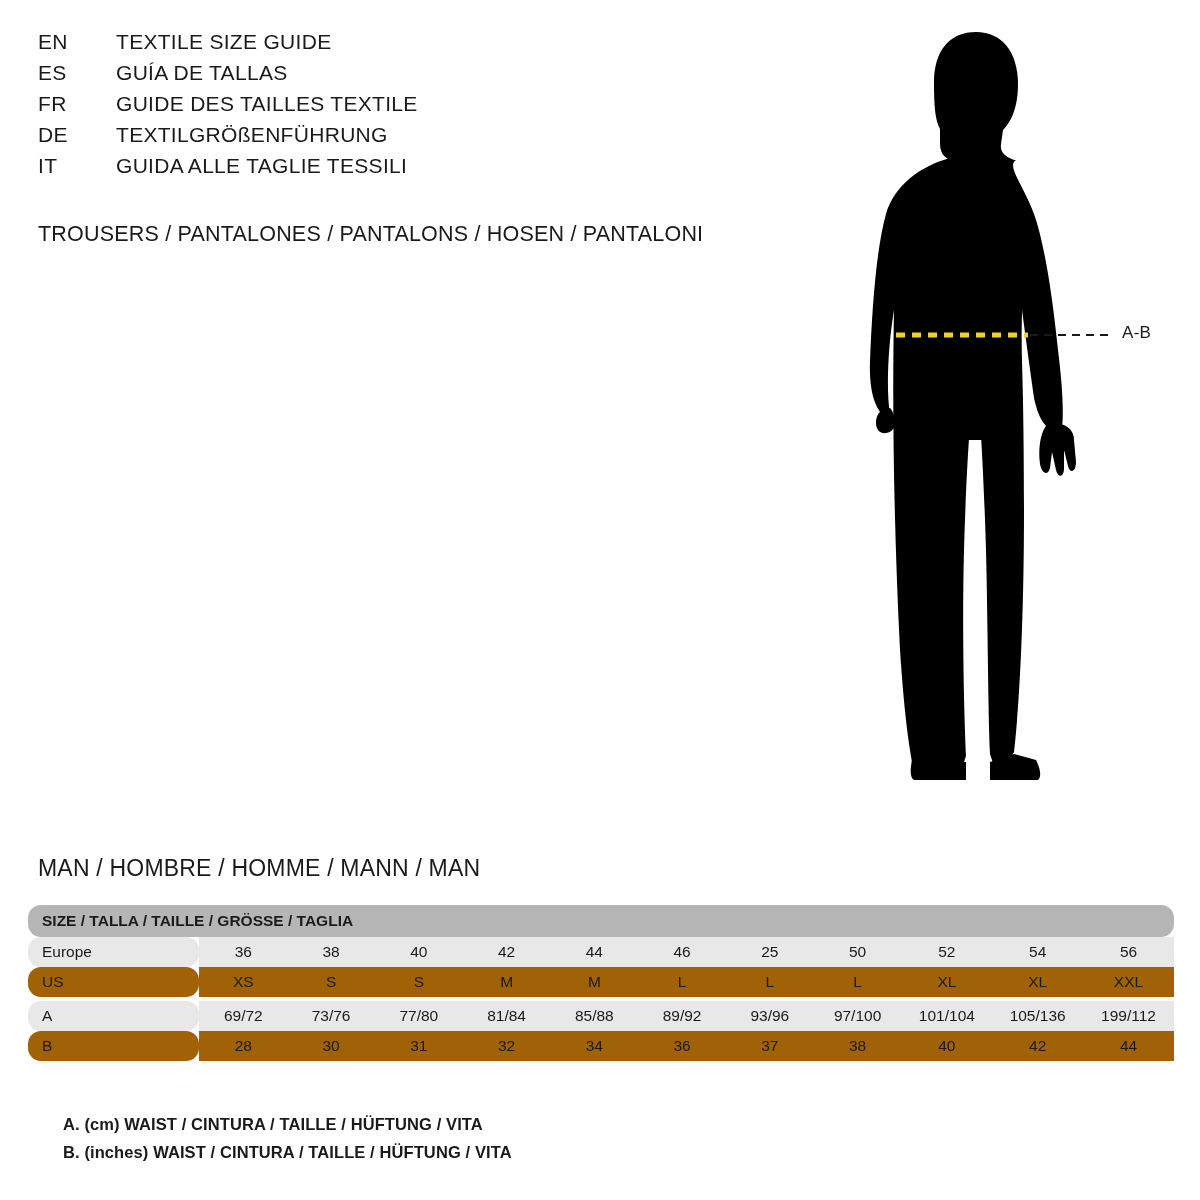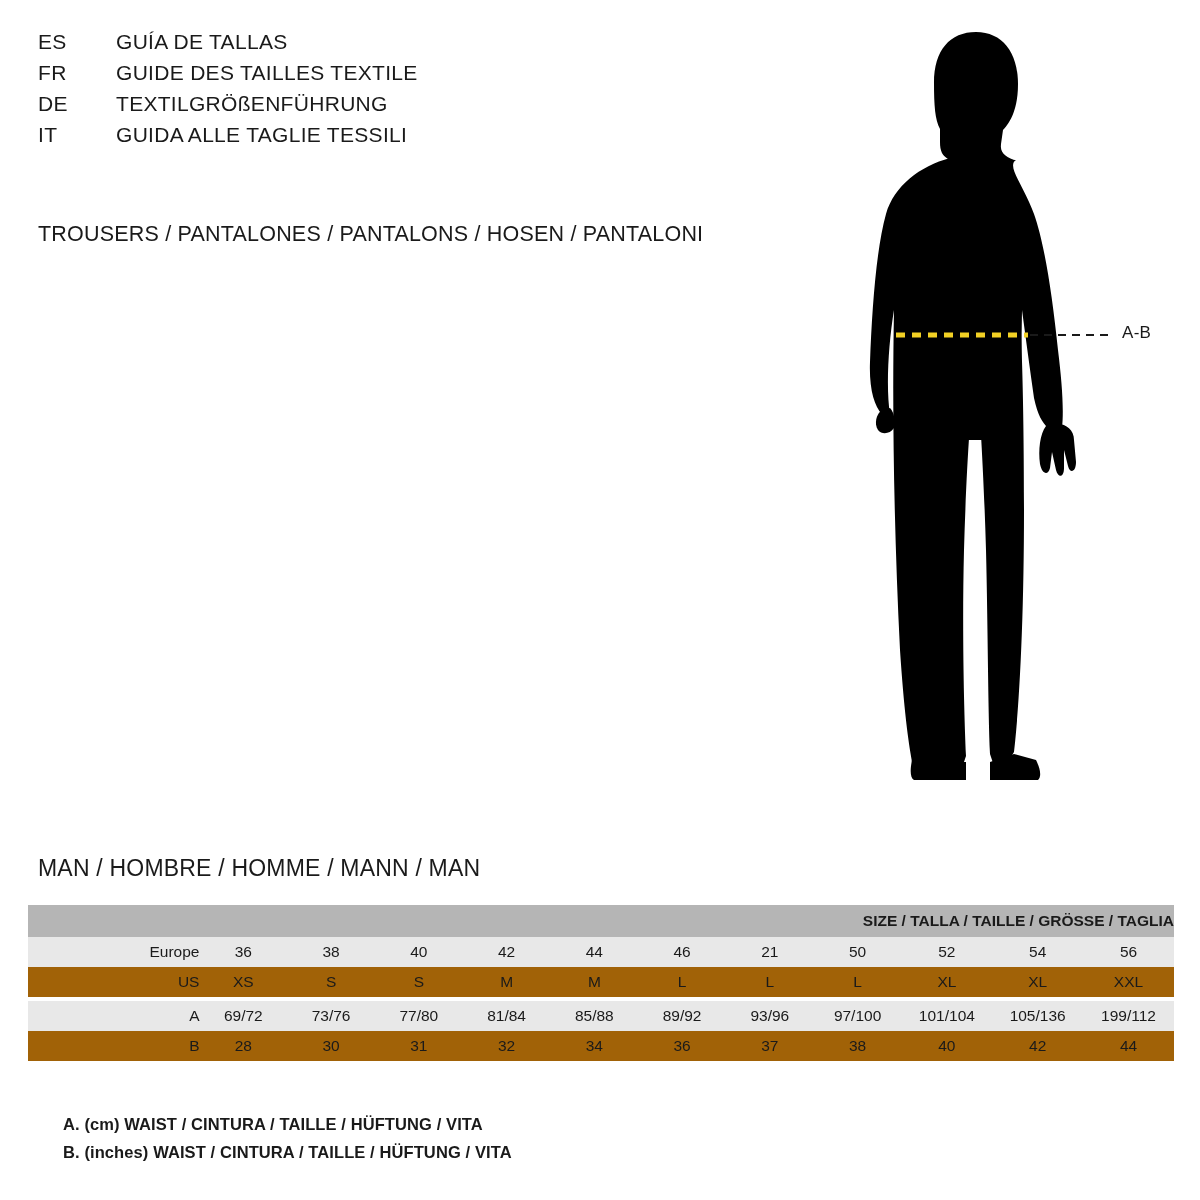--- a/index.html
+++ b/index.html
@@ -93,23 +93,24 @@
   .size-table td {
     height: 30px;
     font-size: 15.5px;
     color: #1a1a1a;
     text-align: center;
     padding: 0;
     vertical-align: middle;
     border: 0;
   }
   .size-table td.rowlabel {
-    text-align: right;
+    text-align: left;
     padding-left: 14px;
     width: 170px;
+    border-radius: 13px;
   }
   tr.head td {
     background: #b5b5b5;
     font-weight: bold;
     height: 32px;
     text-align: left;
   }
   tr.odd td { background: #e8e8e8; }
   tr.even td { background: #a16207; }
   tr.sp td { height: 4px; background: #ffffff; }
@@ -128,20 +129,24 @@
     line-height: 28px;
     margin-left: 25px;
   }
 </style>
 </head>
 <body>
 
 <div id="page">
 
   <div class="lang-block">
+    <div class="lang-row">
+      <span class="lang-code">EN</span>
+      <span class="lang-text">TEXTILE SIZE GUIDE</span>
+    </div>
     <div class="lang-row">
       <span class="lang-code">ES</span>
       <span class="lang-text">GUÍA DE TALLAS</span>
     </div>
     <div class="lang-row">
       <span class="lang-code">FR</span>
       <span class="lang-text">GUIDE DES TAILLES TEXTILE</span>
     </div>
     <div class="lang-row">
       <span class="lang-code">DE</span>
@@ -200,21 +205,21 @@
         <td class="rowlabel" colspan="12">SIZE / TALLA / TAILLE / GRÖSSE / TAGLIA</td>
       </tr>
       <tr class="odd">
         <td class="rowlabel">Europe</td>
         <td>36</td>
         <td>38</td>
         <td>40</td>
         <td>42</td>
         <td>44</td>
         <td>46</td>
-        <td>21</td>
+        <td>25</td>
         <td>50</td>
         <td>52</td>
         <td>54</td>
         <td>56</td>
       </tr>
       <tr class="even">
         <td class="rowlabel">US</td>
         <td>XS</td>
         <td>S</td>
         <td>S</td>

